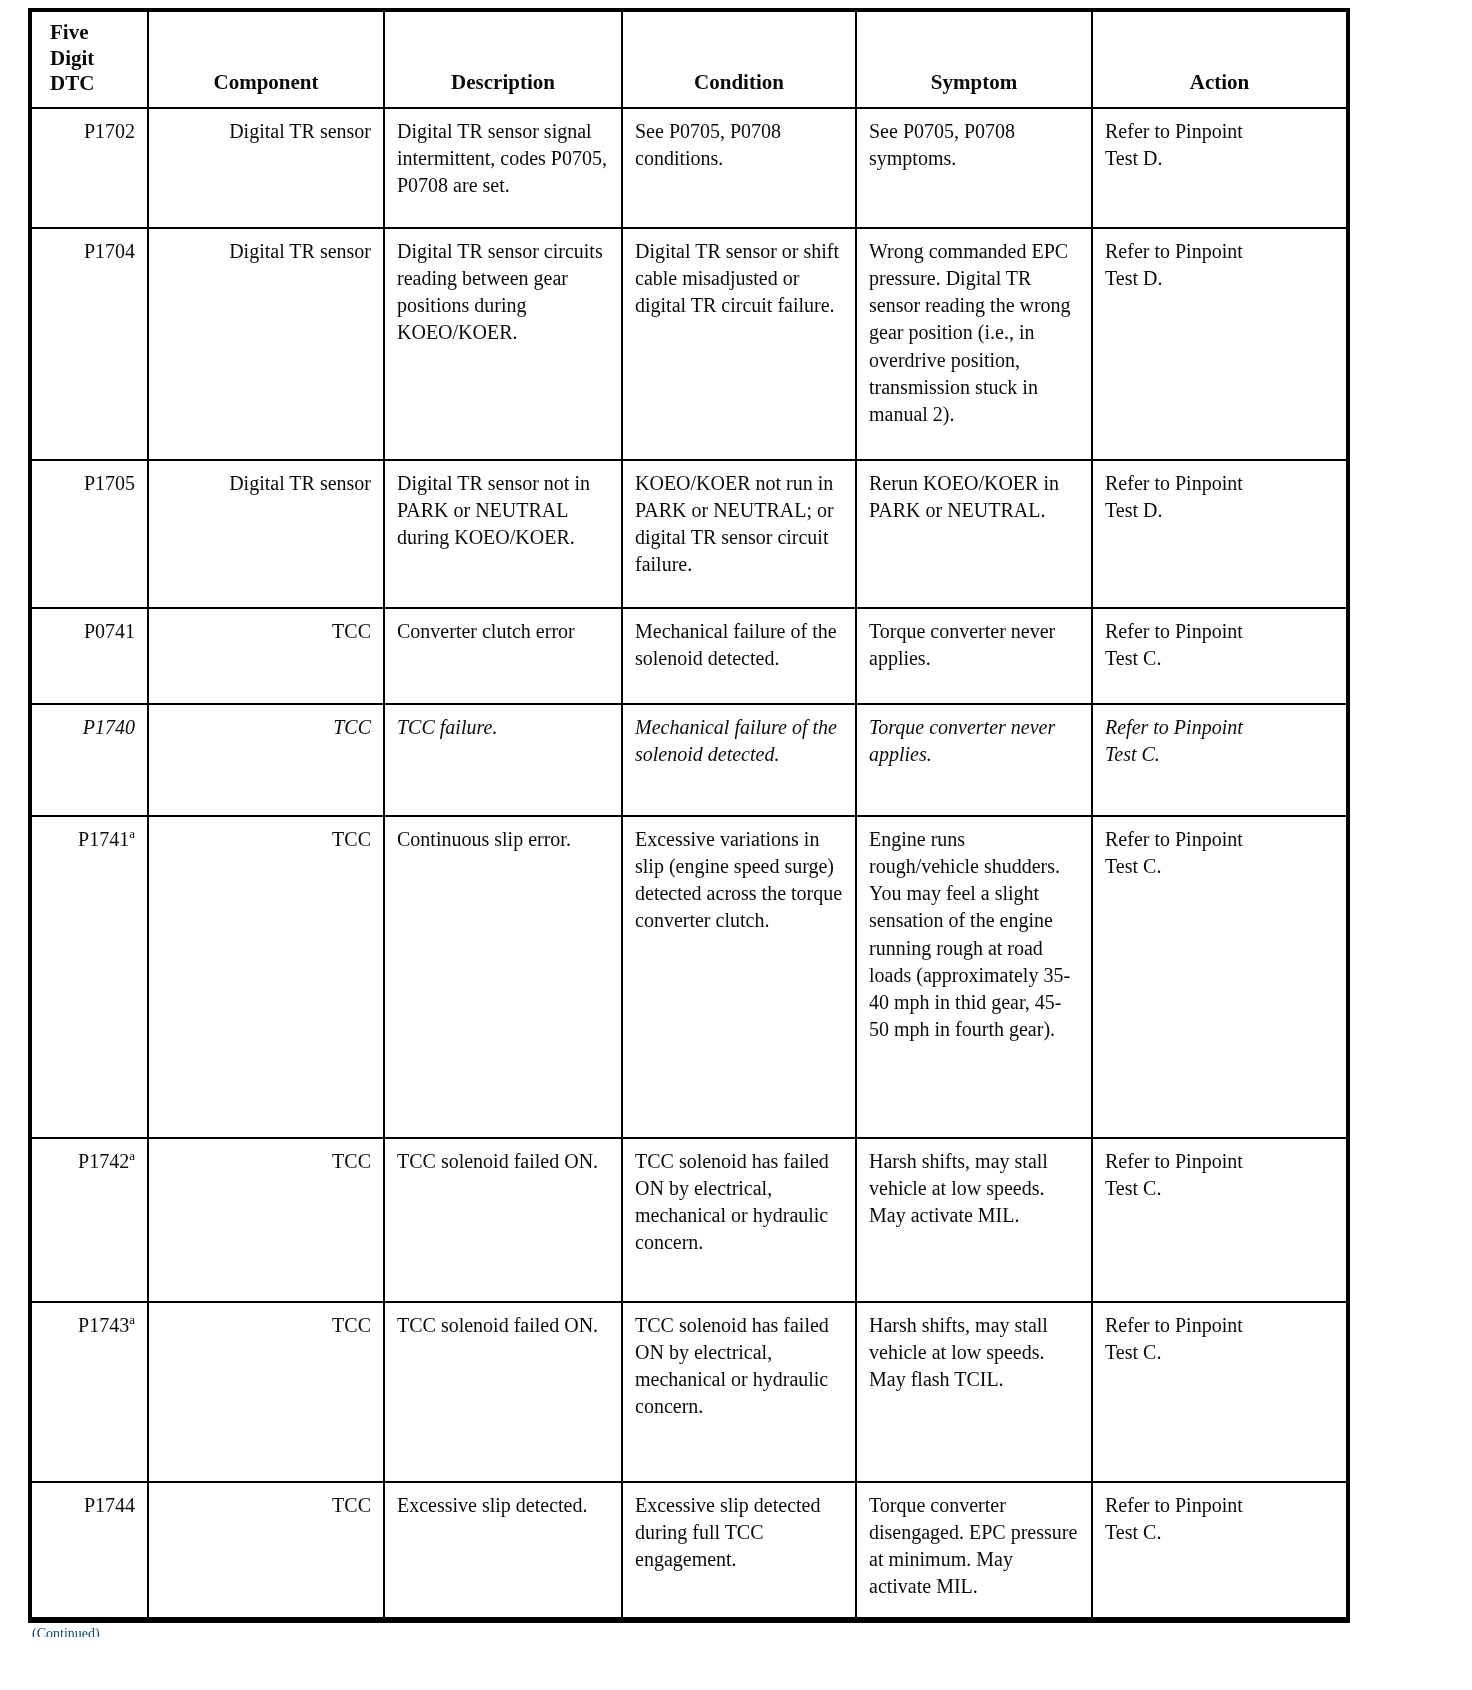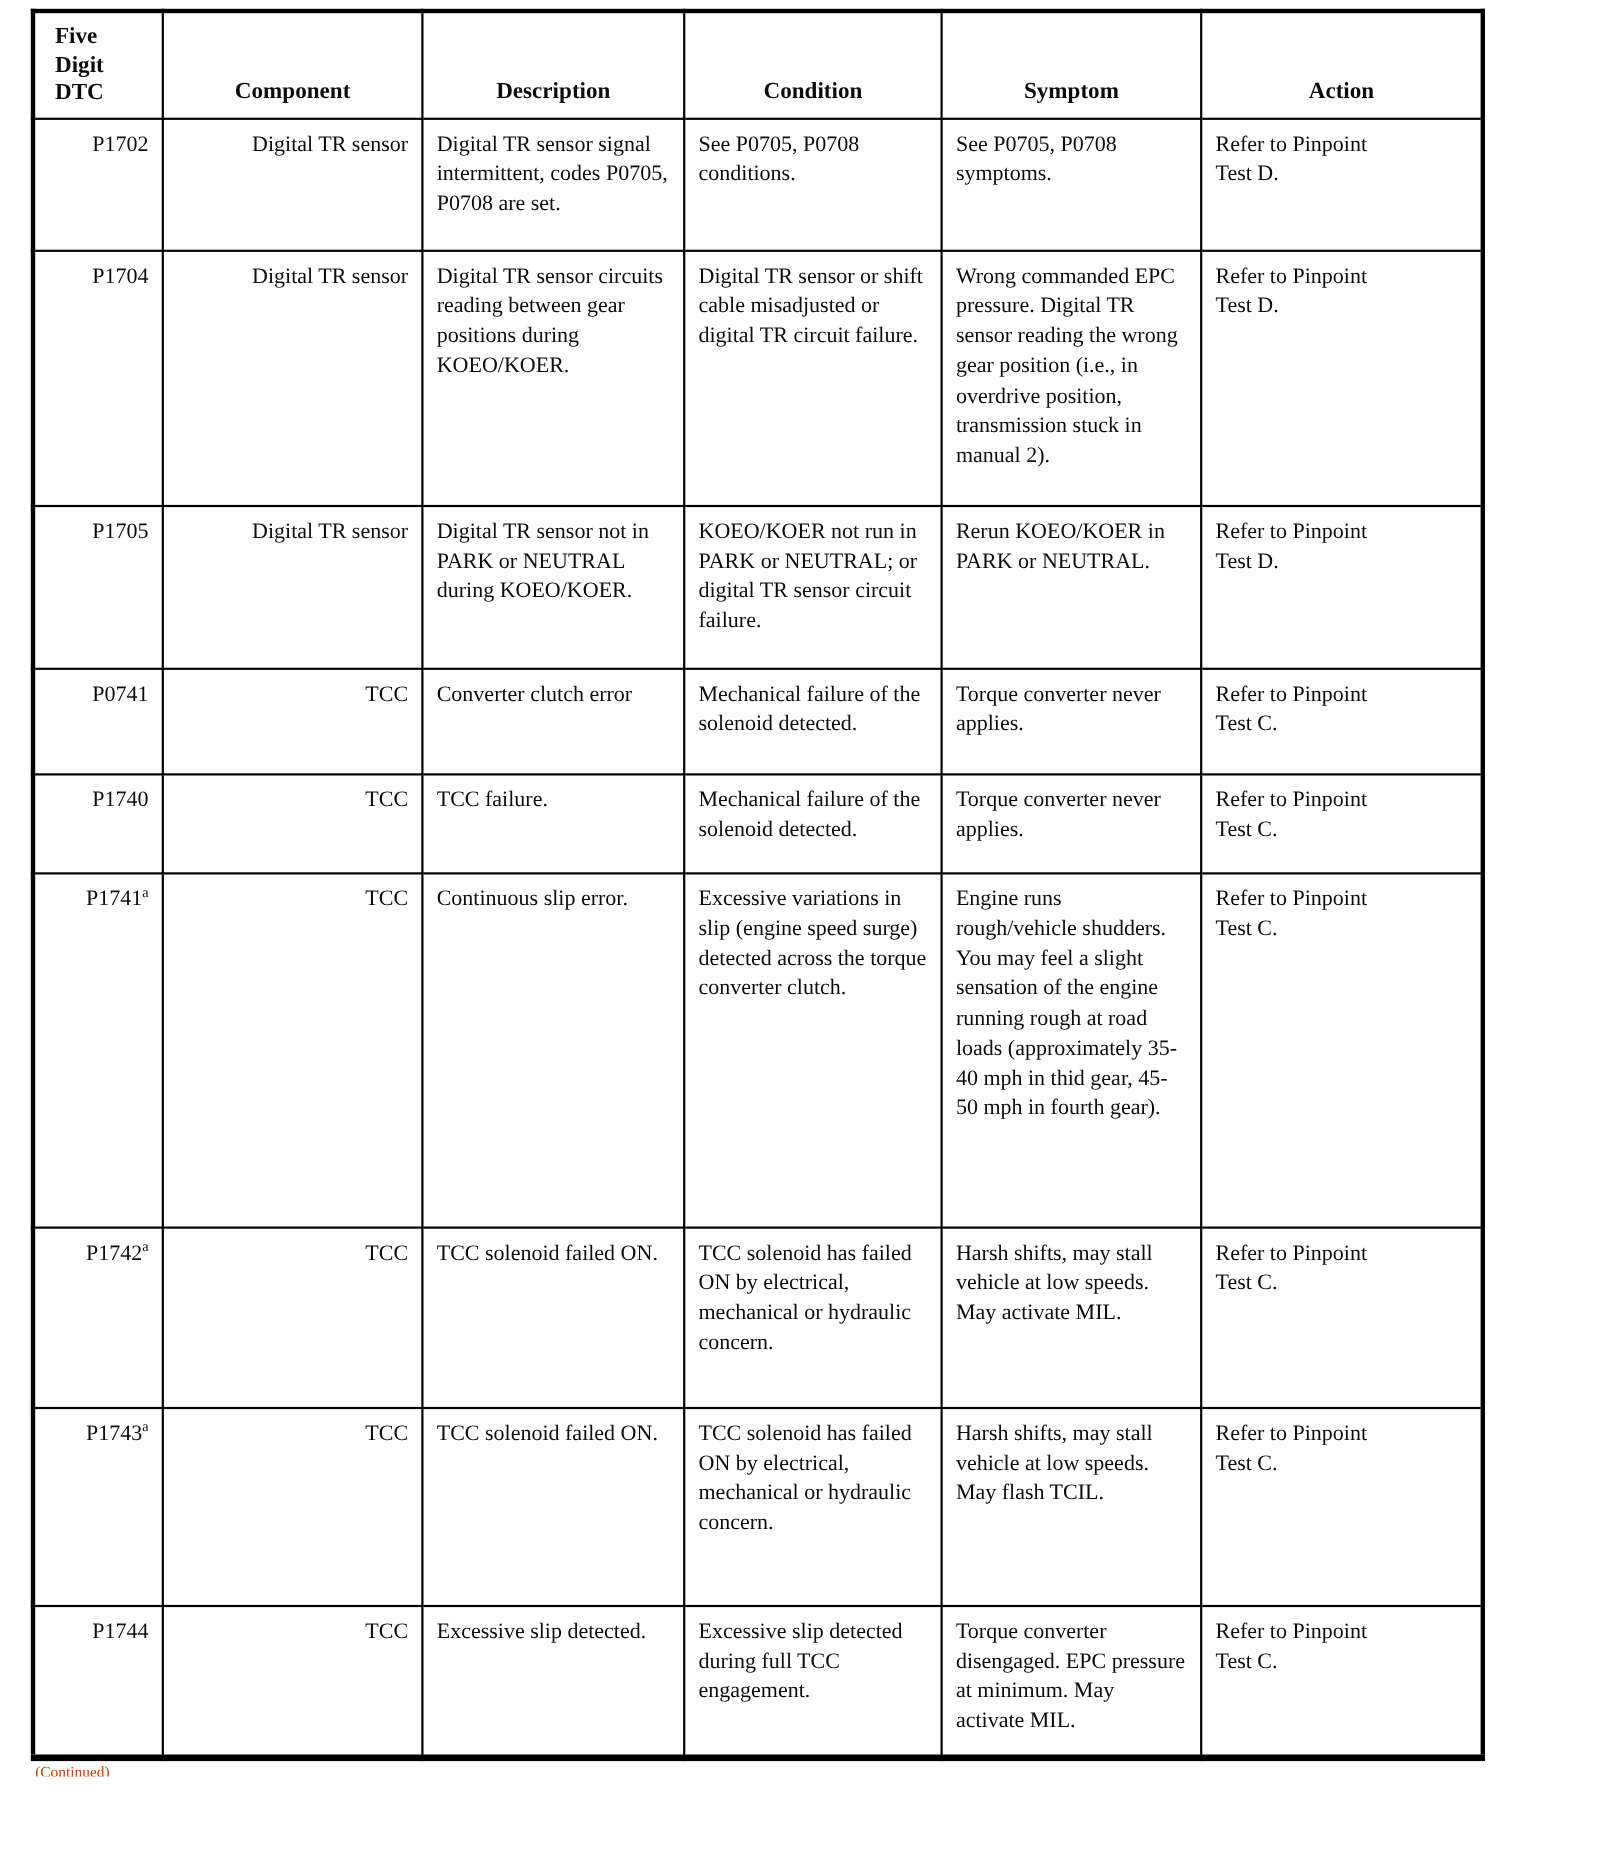--- a/index.html
+++ b/index.html
@@ -60,31 +60,31 @@
   }
   td.col-dtc, td.col-comp { text-align: right; }
   td sup {
     font-size: 13px;
     line-height: 0;
   }
   tbody tr:nth-child(1) { height: 120px; }
   tbody tr:nth-child(2) { height: 232px; }
   tbody tr:nth-child(3) { height: 148px; }
   tbody tr:nth-child(4) { height: 96px; }
-  tbody tr:nth-child(5) { height: 90px; }
+  tbody tr:nth-child(5) { height: 112px; font-style: italic; }
   tbody tr:nth-child(6) { height: 322px; }
   tbody tr:nth-child(7) { height: 164px; }
   tbody tr:nth-child(8) { height: 180px; }
   tbody tr:nth-child(9) { height: 138px; }
   .continued {
     font-size: 14px;
     margin: 3px 0 0 4px;
     height: 11px;
     overflow: hidden;
-    color: #c2410c;
+    color: #0c4a6e;
   }
 </style>
 </head>
 <body>
 
 <div class="page">
   <table class="dtc-table">
     <colgroup>
       <col class="c-dtc">
         <col class="c-comp">

